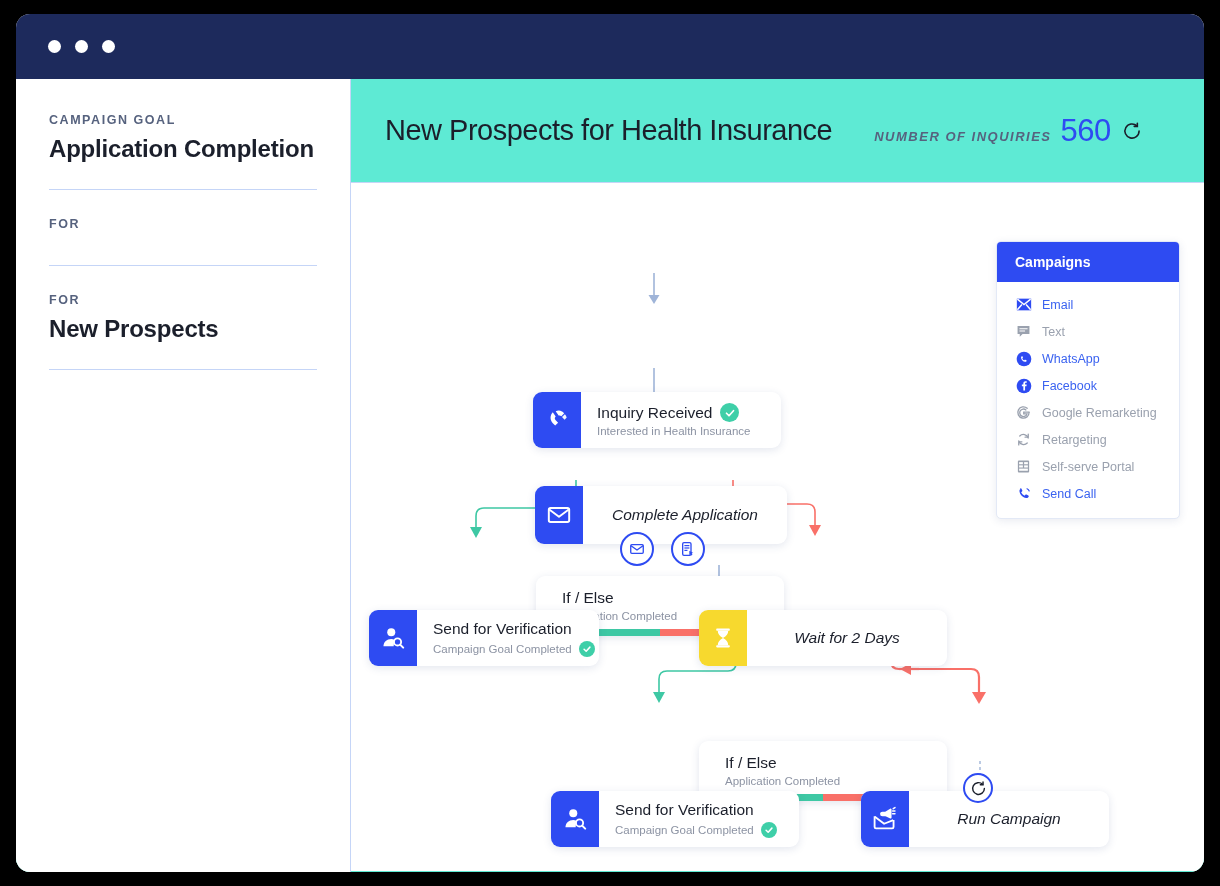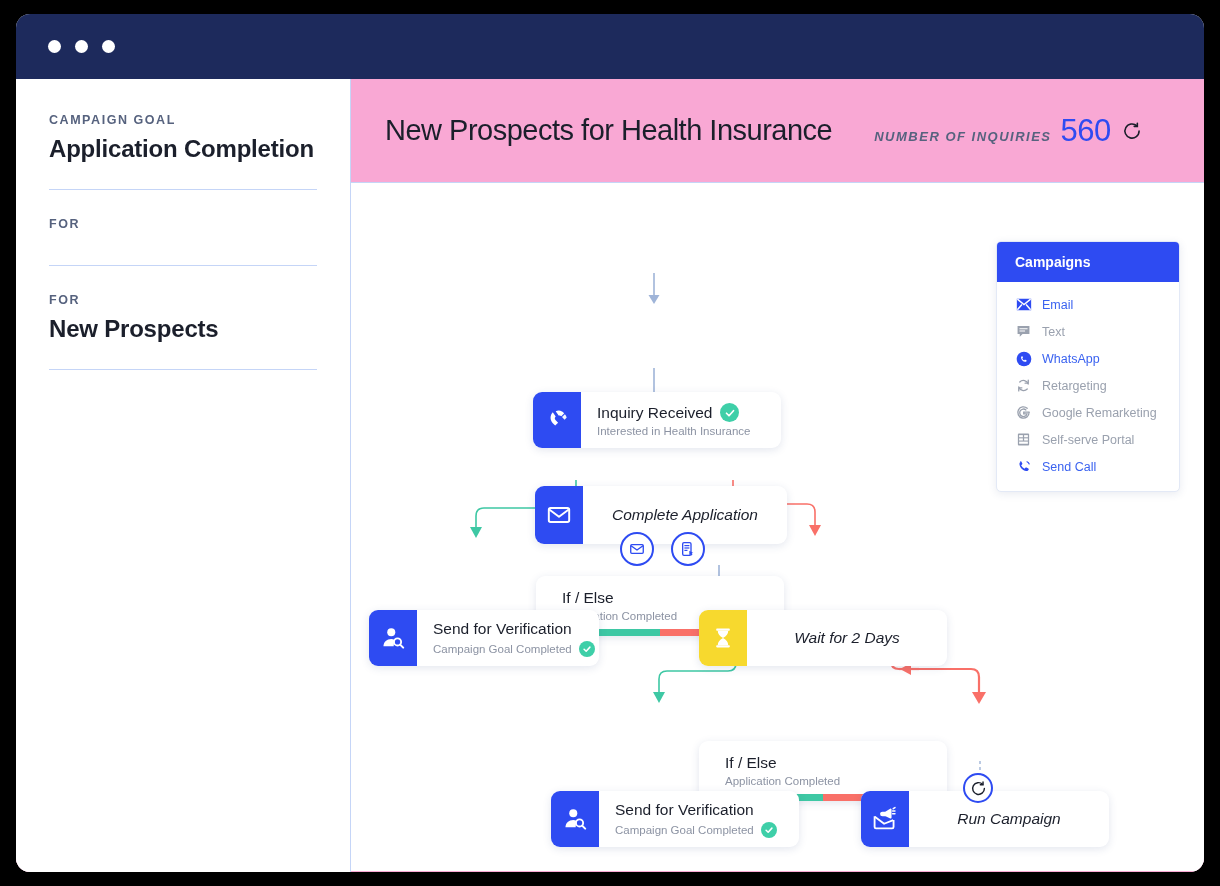--- a/index.html
+++ b/index.html
@@ -22,21 +22,21 @@
     width: 100%; height: 65px;
     background: #1d2a5c;
     display: flex; align-items: center;
   }
   .dots { display: flex; gap: 14px; margin-left: 32px; }
   .dot { width: 13px; height: 13px; border-radius: 50%; background: #ffffff; }
 
   .body-area {
     position: absolute; left: 0; top: 65px;
     width: 100%; height: 793px;
-    background: #f9a8d4;
+    background: #5eead4;
   }
 
   
   .sidebar {
     position: absolute; left: 0; top: 0;
     width: 335px; height: 100%;
     background: #ffffff;
     border-right: 1px solid #c5d5f7;
     padding: 0 33px;
   }
@@ -409,41 +409,50 @@
             <div class="camp-item on">
               <span class="camp-ico">
                 <svg width="16" height="16" viewBox="0 0 24 24">
                     <circle cx="12" cy="12" r="11" fill="#2e4bf2"></circle>
                     <path d="M8.6 7.6c.3-.1.7 0 .9.4l.8 1.5c.2.3.1.7-.1.9l-.5.5c-.2.2-.2.4-.1.6.5 1 1.4 1.9 2.4 2.4.2.1.4.1.6-.1l.5-.5c.2-.2.6-.3.9-.1l1.5.8c.4.2.5.6.4.9-.3.9-1.2 1.5-2.2 1.4-3.1-.3-5.8-3-6.1-6.1-.1-1 .5-1.9 1.4-2.2z" fill="#ffffff"></path>
                   </svg>
               </span>
               <span>WhatsApp</span>
             </div>
 
+            <div class="camp-item on">
+              <span class="camp-ico">
+                <svg width="16" height="16" viewBox="0 0 24 24">
+                    <circle cx="12" cy="12" r="11" fill="#2e4bf2"></circle>
+                    <path d="M13.6 12.4h2.1l.3-2.5h-2.4V8.3c0-.7.2-1.2 1.2-1.2h1.3V4.9c-.2 0-1-.1-1.9-.1-1.9 0-3.2 1.2-3.2 3.3v1.8H8.8v2.5h2.2v6.4h2.6z" fill="#ffffff"></path>
+                  </svg>
+              </span>
+              <span>Facebook</span>
+            </div>
+
+            <div class="camp-item off">
+              <span class="camp-ico">
+                <svg width="15" height="15" viewBox="0 0 24 24" fill="none" stroke="#9aa1ae" stroke-width="2.1" stroke-linecap="round">
+                  <path d="M21 11.3h-8.6v2.9h5.3a6 6 0 1 1-1.8-6.3"></path>
+                  <path d="M20.9 11.8a9 9 0 1 1-3-6.5"></path>
+                </svg>
+              </span>
+              <span>Google Remarketing</span>
+            </div>
 
             <div class="camp-item off">
               <span class="camp-ico">
                 <svg width="15" height="15" viewBox="0 0 24 24" fill="none" stroke="#9aa1ae" stroke-width="2.1" stroke-linecap="round">
                   <path d="M19.5 9.6A8 8 0 0 0 6 6.5"></path>
                     <path d="M19.6 3.3v5h-5"></path>
                   <path d="M4.5 14.4A8 8 0 0 0 18 17.5"></path>
                     <path d="M4.4 20.7v-5h5"></path>
                 </svg>
               </span>
               <span>Retargeting</span>
-            </div>
-
-            <div class="camp-item off">
-              <span class="camp-ico">
-                <svg width="15" height="15" viewBox="0 0 24 24" fill="none" stroke="#9aa1ae" stroke-width="2.1" stroke-linecap="round">
-                  <path d="M21 11.3h-8.6v2.9h5.3a6 6 0 1 1-1.8-6.3"></path>
-                  <path d="M20.9 11.8a9 9 0 1 1-3-6.5"></path>
-                </svg>
-              </span>
-              <span>Google Remarketing</span>
             </div>
 
             <div class="camp-item off">
               <span class="camp-ico">
                 <svg width="15" height="15" viewBox="0 0 24 24" fill="#9aa1ae">
                     <rect x="3" y="2.5" width="18" height="19" rx="1.5"></rect>
                     <rect x="5" y="5" width="6" height="3.4" fill="#ffffff"></rect>
                     <rect x="13" y="5" width="6" height="3.4" fill="#ffffff"></rect>
                     <rect x="5" y="10.2" width="6" height="3.4" fill="#ffffff"></rect>
                     <rect x="13" y="10.2" width="6" height="3.4" fill="#ffffff"></rect>

